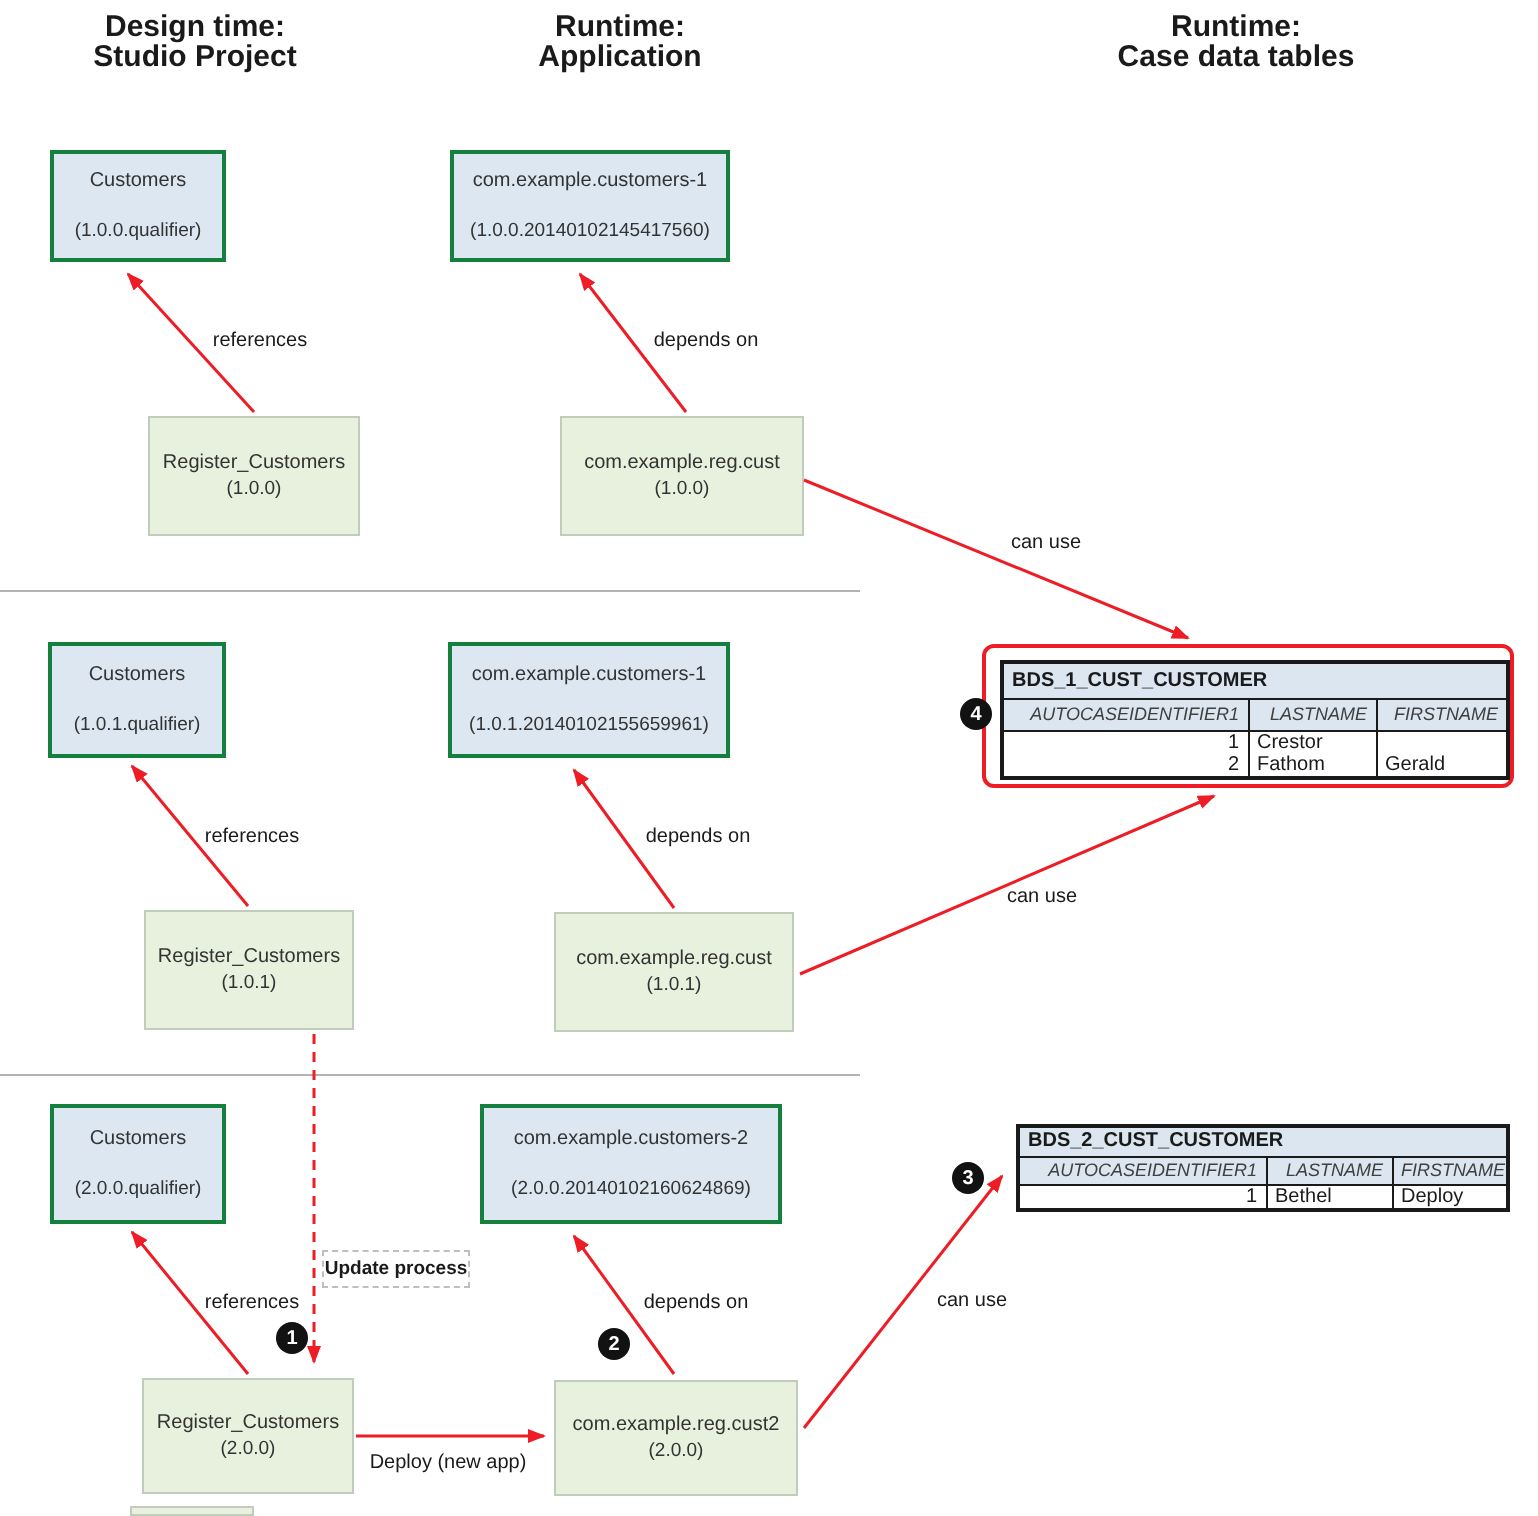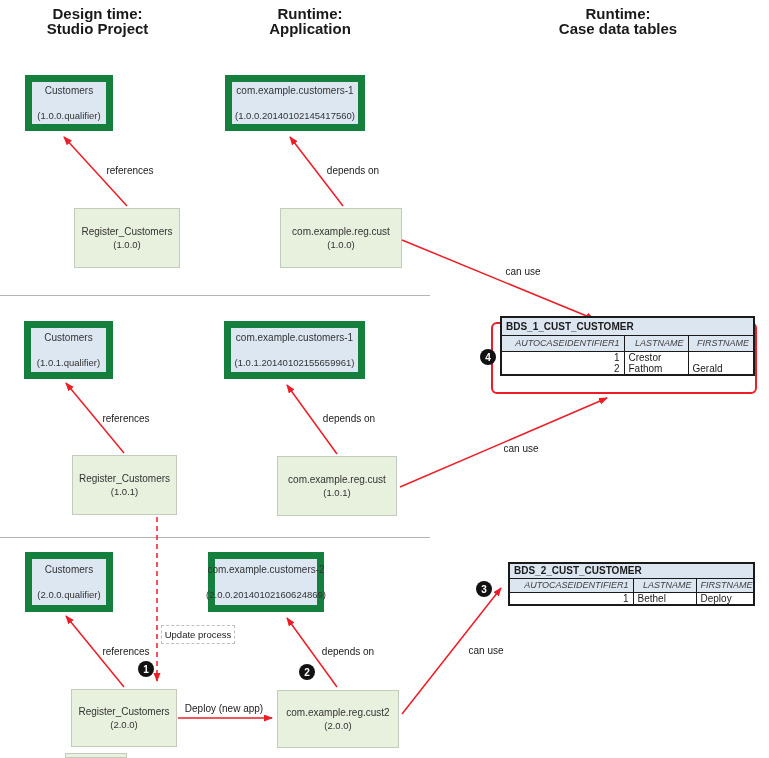--- a/index.html
+++ b/index.html
@@ -4,26 +4,26 @@
 <style>
   html,body{margin:0;padding:0;background:#fff;}
   .canvas{position:relative;width:769px;height:758px;background:#ffffff;
           font-family:"Liberation Sans",sans-serif;overflow:hidden;}
   .hdr{position:absolute;text-align:center;font-weight:bold;font-size:15px;
        line-height:15px;color:#1a1a1a;}
   .node{position:absolute;display:flex;flex-direction:column;align-items:center;
         justify-content:center;text-align:center;color:#333;box-sizing:border-box;}
   .node .l1{font-size:10px;line-height:13px;white-space:nowrap;}
   .node .l2{font-size:9.5px;line-height:13px;white-space:nowrap;}
-  .blue{background:#dce7f2;border:7px solid #15803d;gap:12px;}
+  .blue{background:#dce7f2;border:2px solid #15803d;gap:12px;}
   .green{background:#e8f0de;border:1px solid #c2ccbc;}
   .lbl{position:absolute;font-size:10px;color:#1a1a1a;text-align:center;white-space:nowrap;}
   .update-box{position:absolute;border:1px dashed #bfbfbf;background:#fff;font-size:9.5px;
               color:#1a1a1a;display:flex;align-items:center;justify-content:center;
-              white-space:nowrap;box-sizing:border-box;}
+              white-space:nowrap;box-sizing:border-box;font-weight:bold;}
   .badge{position:absolute;width:16px;height:16px;border-radius:50%;background:#121212;
          color:#fff;font-size:10px;font-weight:bold;display:flex;align-items:center;
          justify-content:center;z-index:6;}
   .divider{position:absolute;left:0;width:430px;height:1px;background:#b3b3b3;}
   svg.arrows{position:absolute;left:0;top:0;z-index:4;pointer-events:none;}
   .bracket{position:absolute;border:2px solid #ee1c25;border-radius:6px;
            box-sizing:border-box;z-index:3;}
   .dtable{position:absolute;border-collapse:collapse;table-layout:fixed;background:#fff;
           border:2px solid #1a1a1a;z-index:5;}
   .dtable td{border:1px solid #1a1a1a;overflow:hidden;white-space:nowrap;color:#1a1a1a;}
@@ -109,49 +109,49 @@
     <div class="l2">(1.0.0)</div>
   </div>
   <div class="node blue" style="left:224px;top:321px;width:141px;height:58px">
     <div class="l1">com.example.customers-1</div>
     <div class="l2">(1.0.1.20140102155659961)</div>
   </div>
   <div class="node green" style="left:277px;top:456px;width:120px;height:60px">
     <div class="l1">com.example.reg.cust</div>
     <div class="l2">(1.0.1)</div>
   </div>
-  <div class="node blue" style="left:208px;top:552px;width:116px;height:60px">
+  <div class="node blue" style="left:240px;top:552px;width:151px;height:60px">
     <div class="l1">com.example.customers-2</div>
     <div class="l2">(2.0.0.20140102160624869)</div>
   </div>
   <div class="node green" style="left:277px;top:690px;width:122px;height:58px">
     <div class="l1">com.example.reg.cust2</div>
     <div class="l2">(2.0.0)</div>
   </div>
 
   <div class="lbl" style="left:95px;top:165px;width:70px">references</div>
   <div class="lbl" style="left:318px;top:165px;width:70px">depends on</div>
   <div class="lbl" style="left:488px;top:266px;width:70px">can use</div>
   <div class="lbl" style="left:91px;top:413px;width:70px">references</div>
   <div class="lbl" style="left:314px;top:413px;width:70px">depends on</div>
   <div class="lbl" style="left:486px;top:443px;width:70px">can use</div>
   <div class="lbl" style="left:91px;top:646px;width:70px">references</div>
   <div class="lbl" style="left:313px;top:646px;width:70px">depends on</div>
   <div class="lbl" style="left:451px;top:645px;width:70px">can use</div>
-  <div class="lbl" style="left:164px;top:703px;width:120px">Deploy (new app)</div>
+  <div class="lbl" style="left:164px;top:726px;width:120px">Deploy (new app)</div>
   <div class="update-box" style="left:161px;top:625px;width:74px;height:19px">Update process</div>
 
   <div class="badge" style="left:138px;top:661px">1</div>
   <div class="badge" style="left:299px;top:664px">2</div>
   <div class="badge" style="left:476px;top:581px">3</div>
   <div class="badge" style="left:480px;top:349px">4</div>
 
   <div class="bracket" style="left:491px;top:322px;width:266px;height:72px"></div>
 
-  <table class="dtable" style="left:500px;top:316px;width:253px">
+  <table class="dtable" style="left:500px;top:330px;width:253px">
     <colgroup>
         <col style="width:123px">
         <col style="width:64px">
         <col style="width:66px">
       </colgroup>
     <tbody>
       <tr style="height:18px">
           <td class="title" colspan="3">BDS_1_CUST_CUSTOMER</td>
         </tr>
       <tr style="height:16px">

